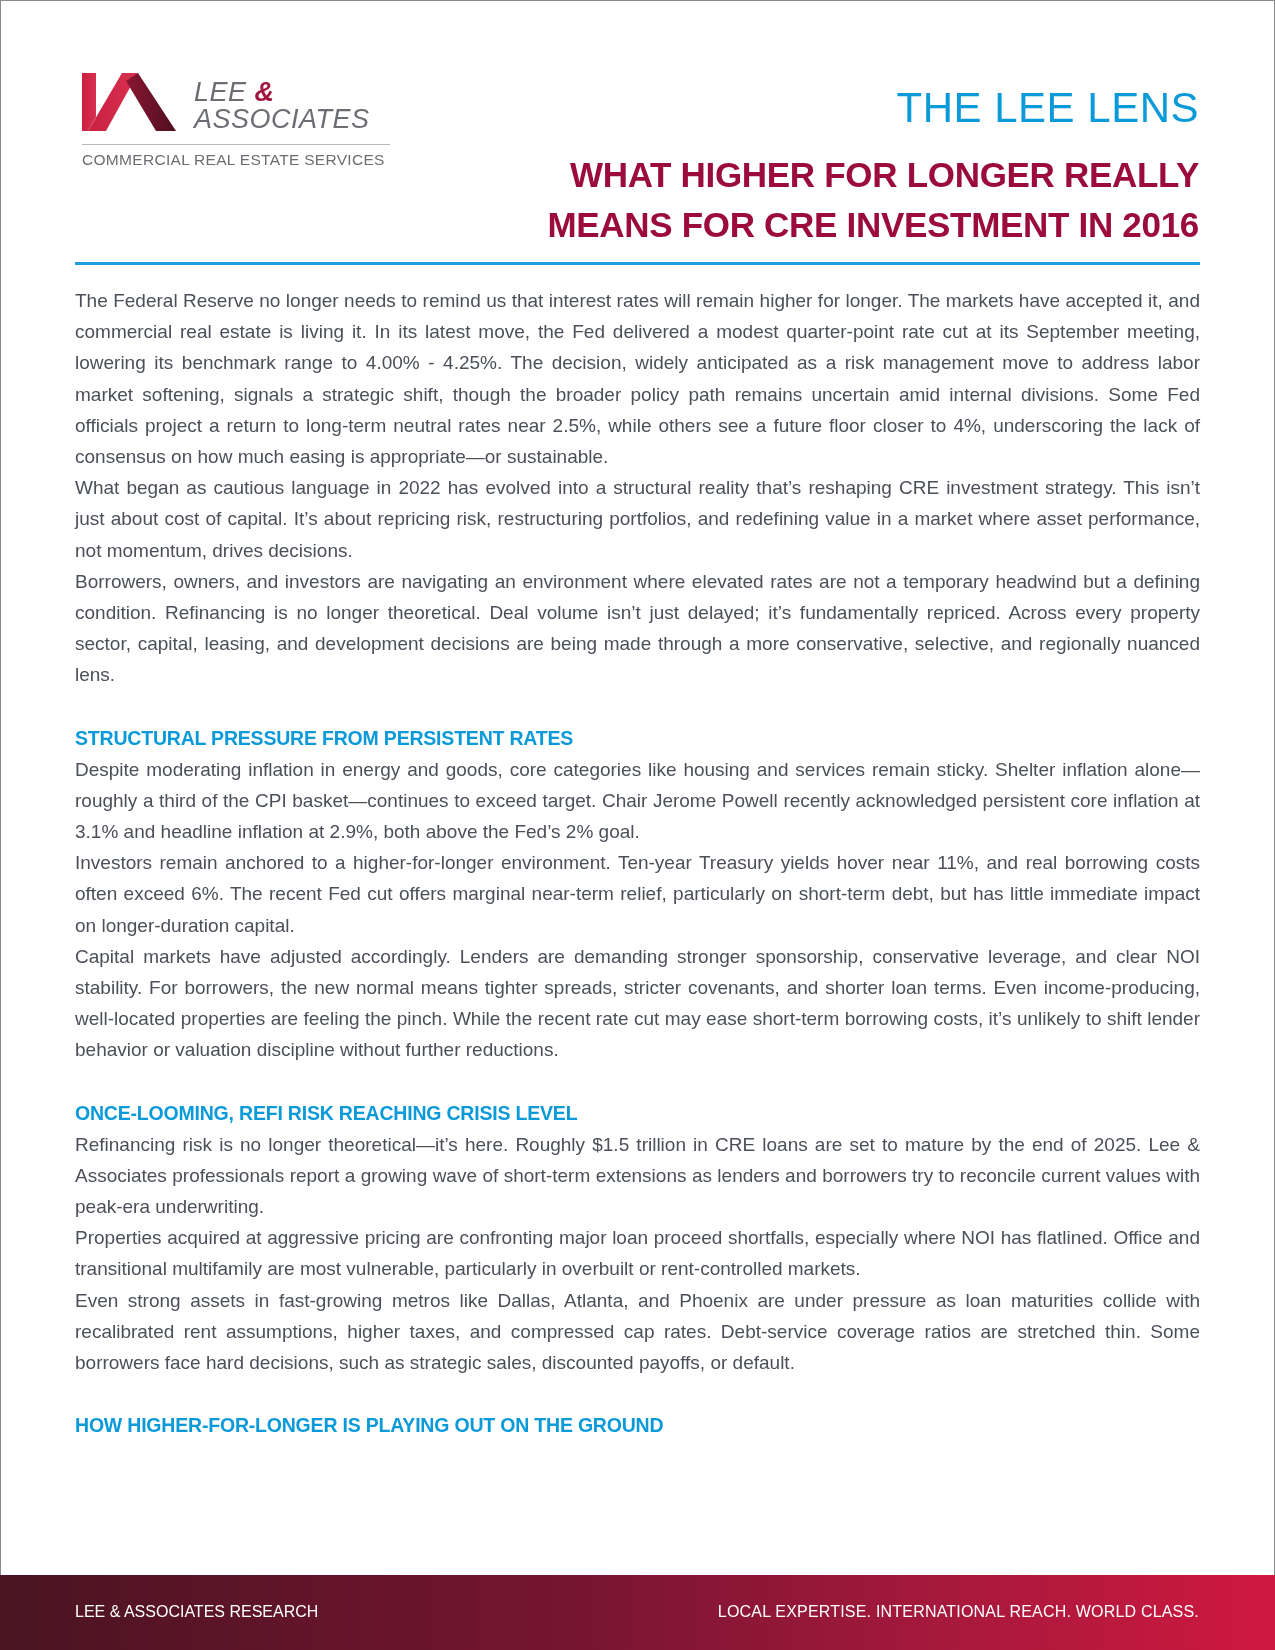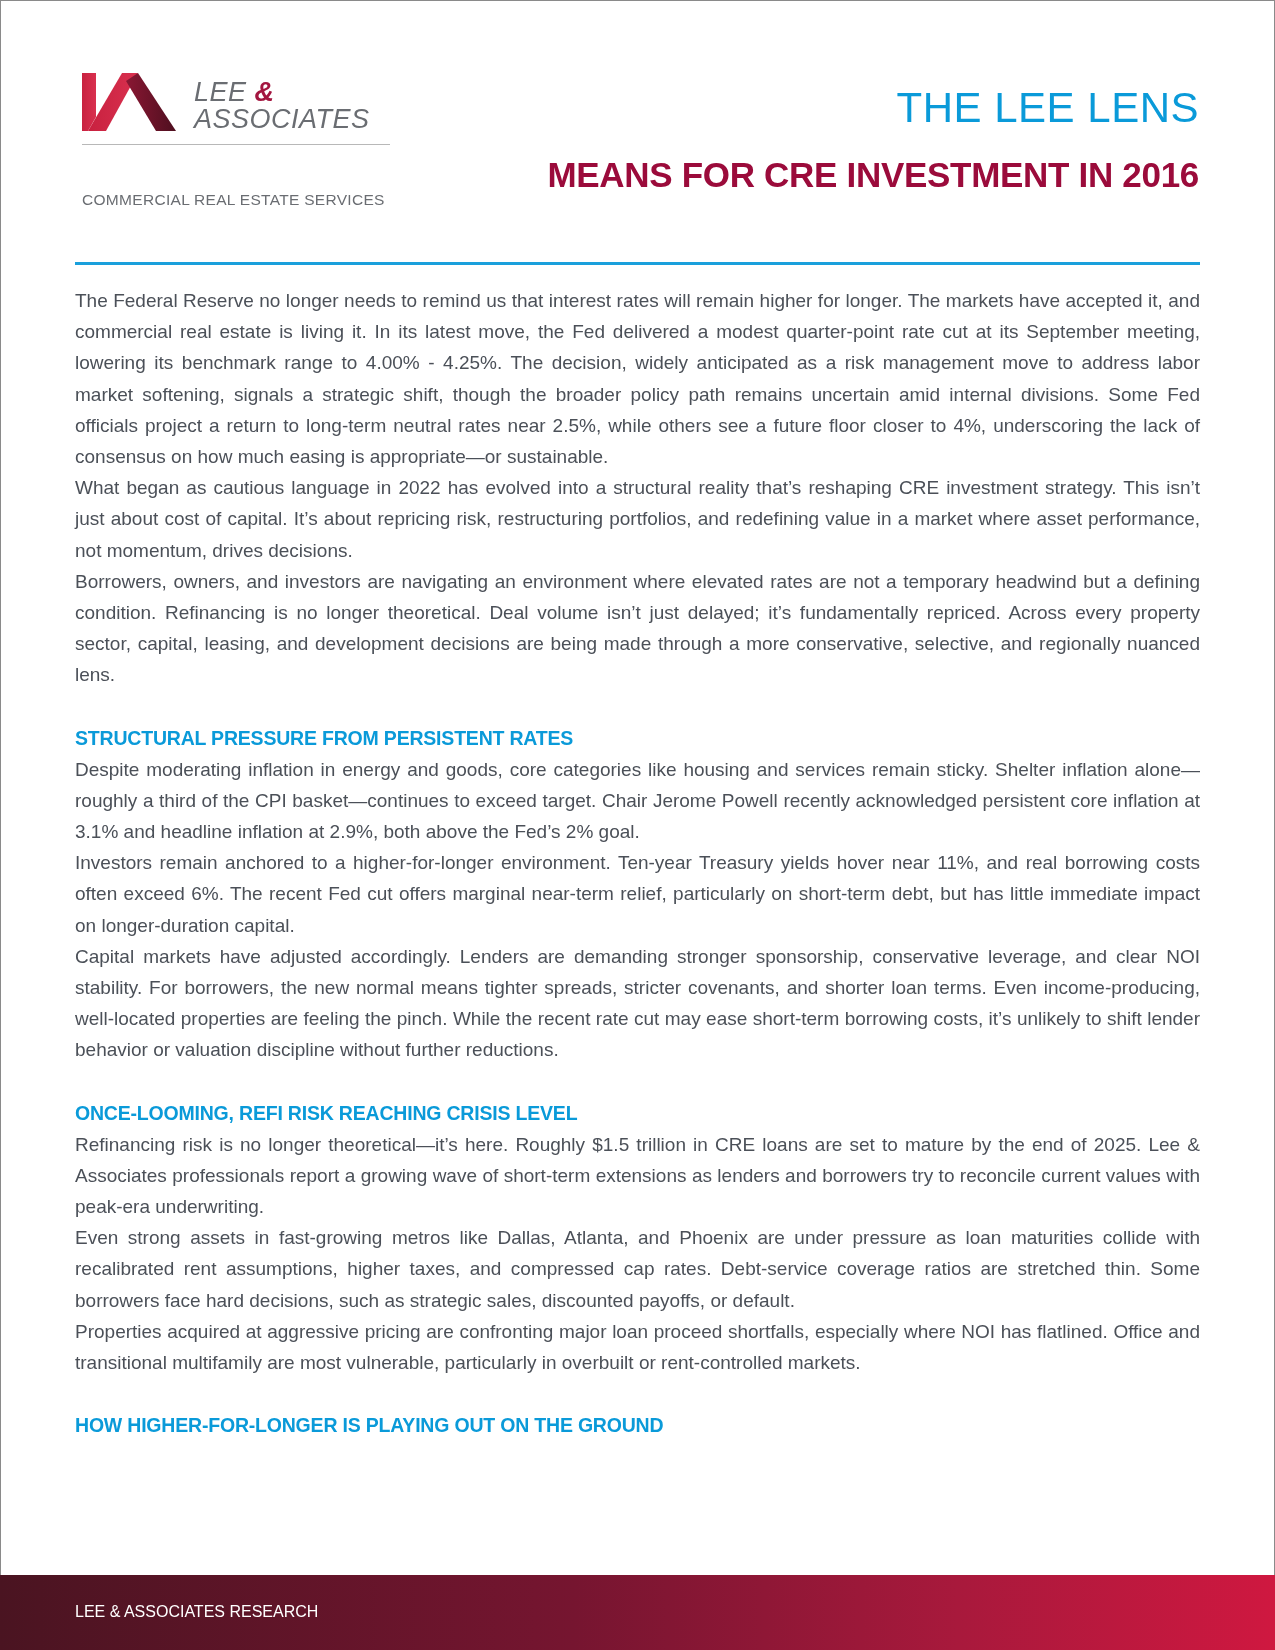--- a/index.html
+++ b/index.html
@@ -12,21 +12,21 @@
   .page-border {
     position: absolute; left: 0; top: 0; width: 1273px; height: 1648px;
     border: 1px solid #8a8a8a; pointer-events: none;
   }
   
   .logo { position: absolute; left: 82px; top: 73px; width: 310px; height: 100px; }
   .logo-mark { position: absolute; left: 0; top: 0; width: 94px; height: 60px; }
   .logo-word { position: absolute; left: 112px; top: 6px; font-size: 27px; line-height: 27px; color: #6a6d72; letter-spacing: 0.5px; font-style: italic; }
   .logo-word .amp { color: #a3153f; font-weight: bold; }
   .logo-rule { position: absolute; left: 0; top: 71px; width: 308px; height: 1px; background: #b8b8b8; }
-  .logo-tag { position: absolute; left: 0; top: 78px; font-size: 15.5px; color: #6a6d72; letter-spacing: 0.3px; white-space: nowrap; margin-top: 40px; }
+  .logo-tag { position: absolute; left: 0; top: 78px; font-size: 15.5px; color: #6a6d72; letter-spacing: 0.3px; white-space: nowrap; }
 
   .series { position: absolute; right: 76px; top: 84px; font-size: 42px; color: #0a9ad9; font-weight: normal; letter-spacing: 0.5px; }
   .title { position: absolute; right: 76px; top: 150px; text-align: right; font-size: 35px; line-height: 50px; color: #9b0b3b; font-weight: bold; letter-spacing: -0.3px; }
   .title-rule { position: absolute; left: 75px; top: 262px; width: 1125px; height: 3px; background: #1aa0dc; }
 
   .content { position: absolute; left: 75px; top: 285px; width: 1125px; }
   .p { font-size: 19px; line-height: 31.2px; text-align: justify; margin: 0; }
   .p.last-left { text-align: left; }
   .h { font-size: 19.5px; font-weight: bold; color: #0a9ad9; margin: 0; line-height: 31px; letter-spacing: -0.2px; }
   .gap { height: 32px; }
@@ -65,40 +65,42 @@
   <div class="logo-word">
     <div><span>LEE</span> <span class="amp">&amp;</span></div>
     <div>ASSOCIATES</div>
   </div>
   <div class="logo-rule"></div>
   <div class="logo-tag">COMMERCIAL REAL ESTATE SERVICES</div>
 </div>
 
 <div class="series">THE LEE LENS</div>
 <div class="title">
+  <div>WHAT HIGHER FOR LONGER REALLY</div>
   <div>MEANS FOR CRE INVESTMENT IN 2016</div>
 </div>
 <div class="title-rule"></div>
 
 <div class="content">
   <p class="p">The Federal Reserve no longer needs to remind us that interest rates will remain higher for longer. The markets have accepted it, and commercial real estate is living it. In its latest move, the Fed delivered a modest quarter-point rate cut at its September meeting, lowering its benchmark range to 4.00% - 4.25%. The decision, widely anticipated as a risk management move to address labor market softening, signals a strategic shift, though the broader policy path remains uncertain amid internal divisions. Some Fed officials project a return to long-term neutral rates near 2.5%, while others see a future floor closer to 4%, underscoring the lack of consensus on how much easing is appropriate—or sustainable.</p>
   <p class="p">What began as cautious language in 2022 has evolved into a structural reality that’s reshaping CRE investment strategy. This isn’t just about cost of capital. It’s about repricing risk, restructuring portfolios, and redefining value in a market where asset performance, not momentum, drives decisions.</p>
   <p class="p">Borrowers, owners, and investors are navigating an environment where elevated rates are not a temporary headwind but a defining condition. Refinancing is no longer theoretical. Deal volume isn’t just delayed; it’s fundamentally repriced. Across every property sector, capital, leasing, and development decisions are being made through a more conservative, selective, and regionally nuanced lens.</p>
 
   <div class="gap"></div>
   <h2 class="h">STRUCTURAL PRESSURE FROM PERSISTENT RATES</h2>
   <p class="p">Despite moderating inflation in energy and goods, core categories like housing and services remain sticky. Shelter inflation alone—roughly a third of the CPI basket—continues to exceed target. Chair Jerome Powell recently acknowledged persistent core inflation at 3.1% and headline inflation at 2.9%, both above the Fed’s 2% goal.</p>
   <p class="p">Investors remain anchored to a higher-for-longer environment. Ten-year Treasury yields hover near 11%, and real borrowing costs often exceed 6%. The recent Fed cut offers marginal near-term relief, particularly on short-term debt, but has little immediate impact on longer-duration capital.</p>
   <p class="p">Capital markets have adjusted accordingly. Lenders are demanding stronger sponsorship, conservative leverage, and clear NOI stability. For borrowers, the new normal means tighter spreads, stricter covenants, and shorter loan terms. Even income-producing, well-located properties are feeling the pinch. While the recent rate cut may ease short-term borrowing costs, it’s unlikely to shift lender behavior or valuation discipline without further reductions.</p>
 
   <div class="gap"></div>
   <h2 class="h">ONCE-LOOMING, REFI RISK REACHING CRISIS LEVEL</h2>
   <p class="p">Refinancing risk is no longer theoretical—it’s here. Roughly $1.5 trillion in CRE loans are set to mature by the end of 2025. Lee &amp; Associates professionals report a growing wave of short-term extensions as lenders and borrowers try to reconcile current values with peak-era underwriting.</p>
+  <p class="p">Properties acquired at aggressive pricing are confronting major loan proceed shortfalls, especially where NOI has flatlined. Office and transitional multifamily are most vulnerable, particularly in overbuilt or rent-controlled markets.</p>
   <p class="p">Even strong assets in fast-growing metros like Dallas, Atlanta, and Phoenix are under pressure as loan maturities collide with recalibrated rent assumptions, higher taxes, and compressed cap rates. Debt-service coverage ratios are stretched thin. Some borrowers face hard decisions, such as strategic sales, discounted payoffs, or default.</p>
-  <p class="p">Properties acquired at aggressive pricing are confronting major loan proceed shortfalls, especially where NOI has flatlined. Office and transitional multifamily are most vulnerable, particularly in overbuilt or rent-controlled markets.</p>
 
   <div class="gap"></div>
   <h2 class="h">HOW HIGHER-FOR-LONGER IS PLAYING OUT ON THE GROUND</h2>
 </div>
 
 <div class="footer">
   <div class="footer-left"><b>LEE &amp; ASSOCIATES</b><span> RESEARCH</span></div>
+  <div class="footer-right">LOCAL EXPERTISE. INTERNATIONAL REACH. WORLD CLASS.</div>
 </div>
 
 </body></html>

